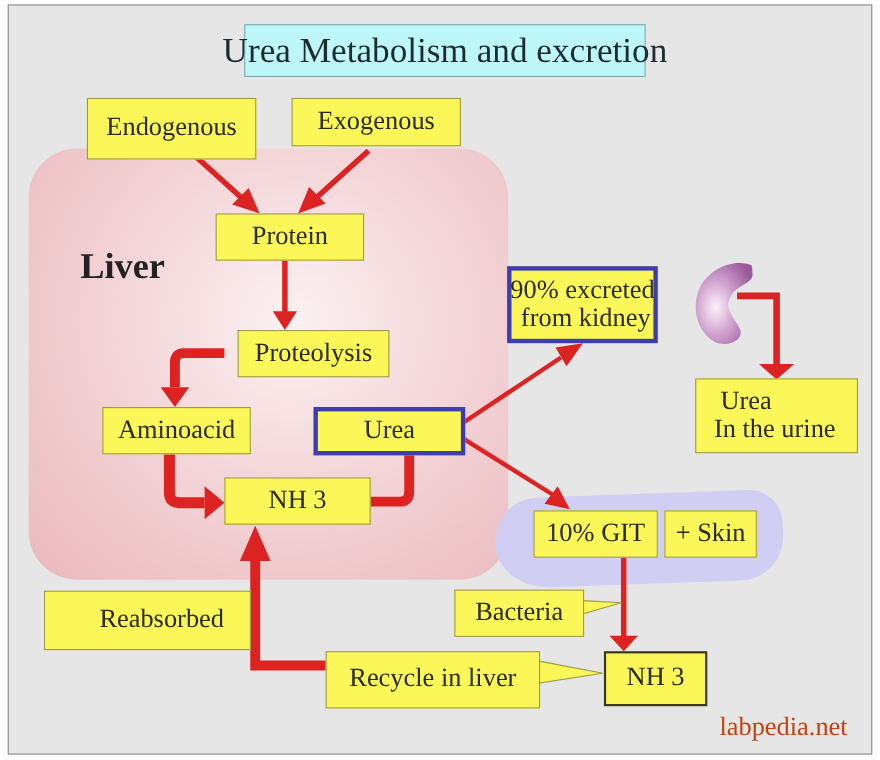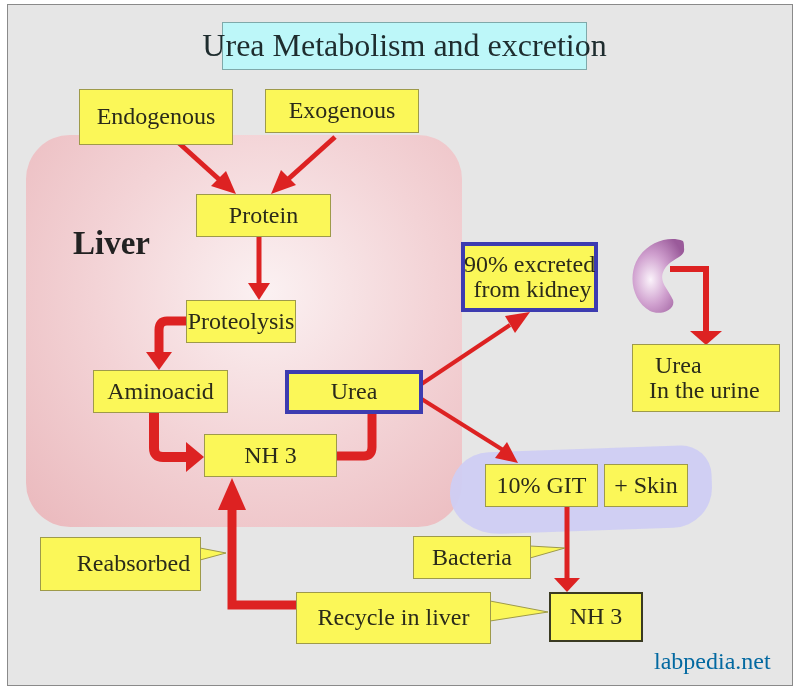--- a/index.html
+++ b/index.html
@@ -14,21 +14,21 @@
               background: #cfcdf3; border-radius: 40px 30px 40px 50px / 40px 30px 40px 40px;
               transform: rotate(-2deg); opacity: 0.95; }
   .box { position: absolute; background: #fbf758; border: 1px solid #9e9a4a; color: #2a2a1a;
          box-sizing: border-box; display: flex; align-items: center; justify-content: center;
          font-size: 24px; line-height: 1.05; text-align: center; white-space: pre; }
   .box.blue { border: 4px solid #3d3cb0; }
   .box.title { background: #bdf7f9; border: 1px solid #7fa9aa; color: #1e2c2e; }
   .box.dark { border: 2px solid #3a3a22; }
   .left { justify-content: flex-start; text-align: left; }
   #liver-label { position: absolute; left: 73px; top: 225px; font-size: 33px; font-weight: bold; color: #222; }
-  #watermark { position: absolute; left: 654px; top: 648px; font-size: 24px; color: #0369a1; }
+  #watermark { position: absolute; left: 654px; top: 648px; font-size: 24px; color: #c2410c; }
   svg#arrows { position: absolute; left: 0; top: 0; width: 800px; height: 691px; pointer-events: none; }
 </style>
 </head>
 <body>
 
 <div id="slide"></div>
 <div id="liver"></div>
 <div id="git-blob"></div>
 <div id="liver-label">Liver</div>
 
@@ -103,29 +103,29 @@
   <polygon points="490,601 548,612 490,621" fill="#fbf758" stroke="#9e9a4a" stroke-width="1"></polygon>
 
   <path d="M683,241 C668,235 645,243 636,262 C628,280 634,302 650,311 C660,316 676,310 673,300 C668,288 658,282 664,270 C670,258 686,258 684,248 C684,245 684,243 683,241 Z" fill="url(#kidneyGrad)"></path>
 </svg>
 
 <div class="box title" style="left:222px; top:22px; width:365px; height:48px; font-size:32px;">Urea Metabolism and excretion</div>
 
 <div class="box" style="left:79px; top:89px; width:154px; height:56px;">Endogenous</div>
 <div class="box" style="left:265px; top:89px; width:154px; height:44px;">Exogenous</div>
 <div class="box" style="left:196px; top:194px; width:135px; height:43px;">Protein</div>
-<div class="box" style="left:186px; top:300px; width:110px; height:43px;">Proteolysis</div>
+<div class="box" style="left:216px; top:300px; width:138px; height:43px;">Proteolysis</div>
 <div class="box" style="left:93px; top:370px; width:135px; height:43px;">Aminoacid</div>
 <div class="box" style="left:204px; top:434px; width:133px; height:43px;">NH 3</div>
 <div class="box blue" style="left:285px; top:370px; width:138px; height:44px;">Urea</div>
 <div class="box blue" style="left:461px; top:242px; width:137px; height:70px;">90% excreted
  from kidney</div>
 <div class="box left" style="left:632px; top:344px; width:148px; height:68px; padding-left:10px;">  Urea
  In the urine</div>
 <div class="box" style="left:485px; top:464px; width:113px; height:43px;">10% GIT</div>
 <div class="box" style="left:604px; top:464px; width:84px; height:43px;">+ Skin</div>
 <div class="box dark" style="left:549px; top:592px; width:94px; height:50px;">NH 3</div>
 
-<div class="box" style="left:40px; top:537px; width:161px; height:54px;padding-left:26px;">Reabsorbed</div>
+<div class="box" style="left:40px; top:537px; width:188px; height:54px;padding-left:26px;">Reabsorbed</div>
 <div class="box" style="left:413px; top:536px; width:118px; height:43px;">Bacteria</div>
 <div class="box" style="left:296px; top:592px; width:195px; height:52px;">Recycle in liver</div>
 
 <div id="watermark">labpedia.net</div>
 
 </body></html>

